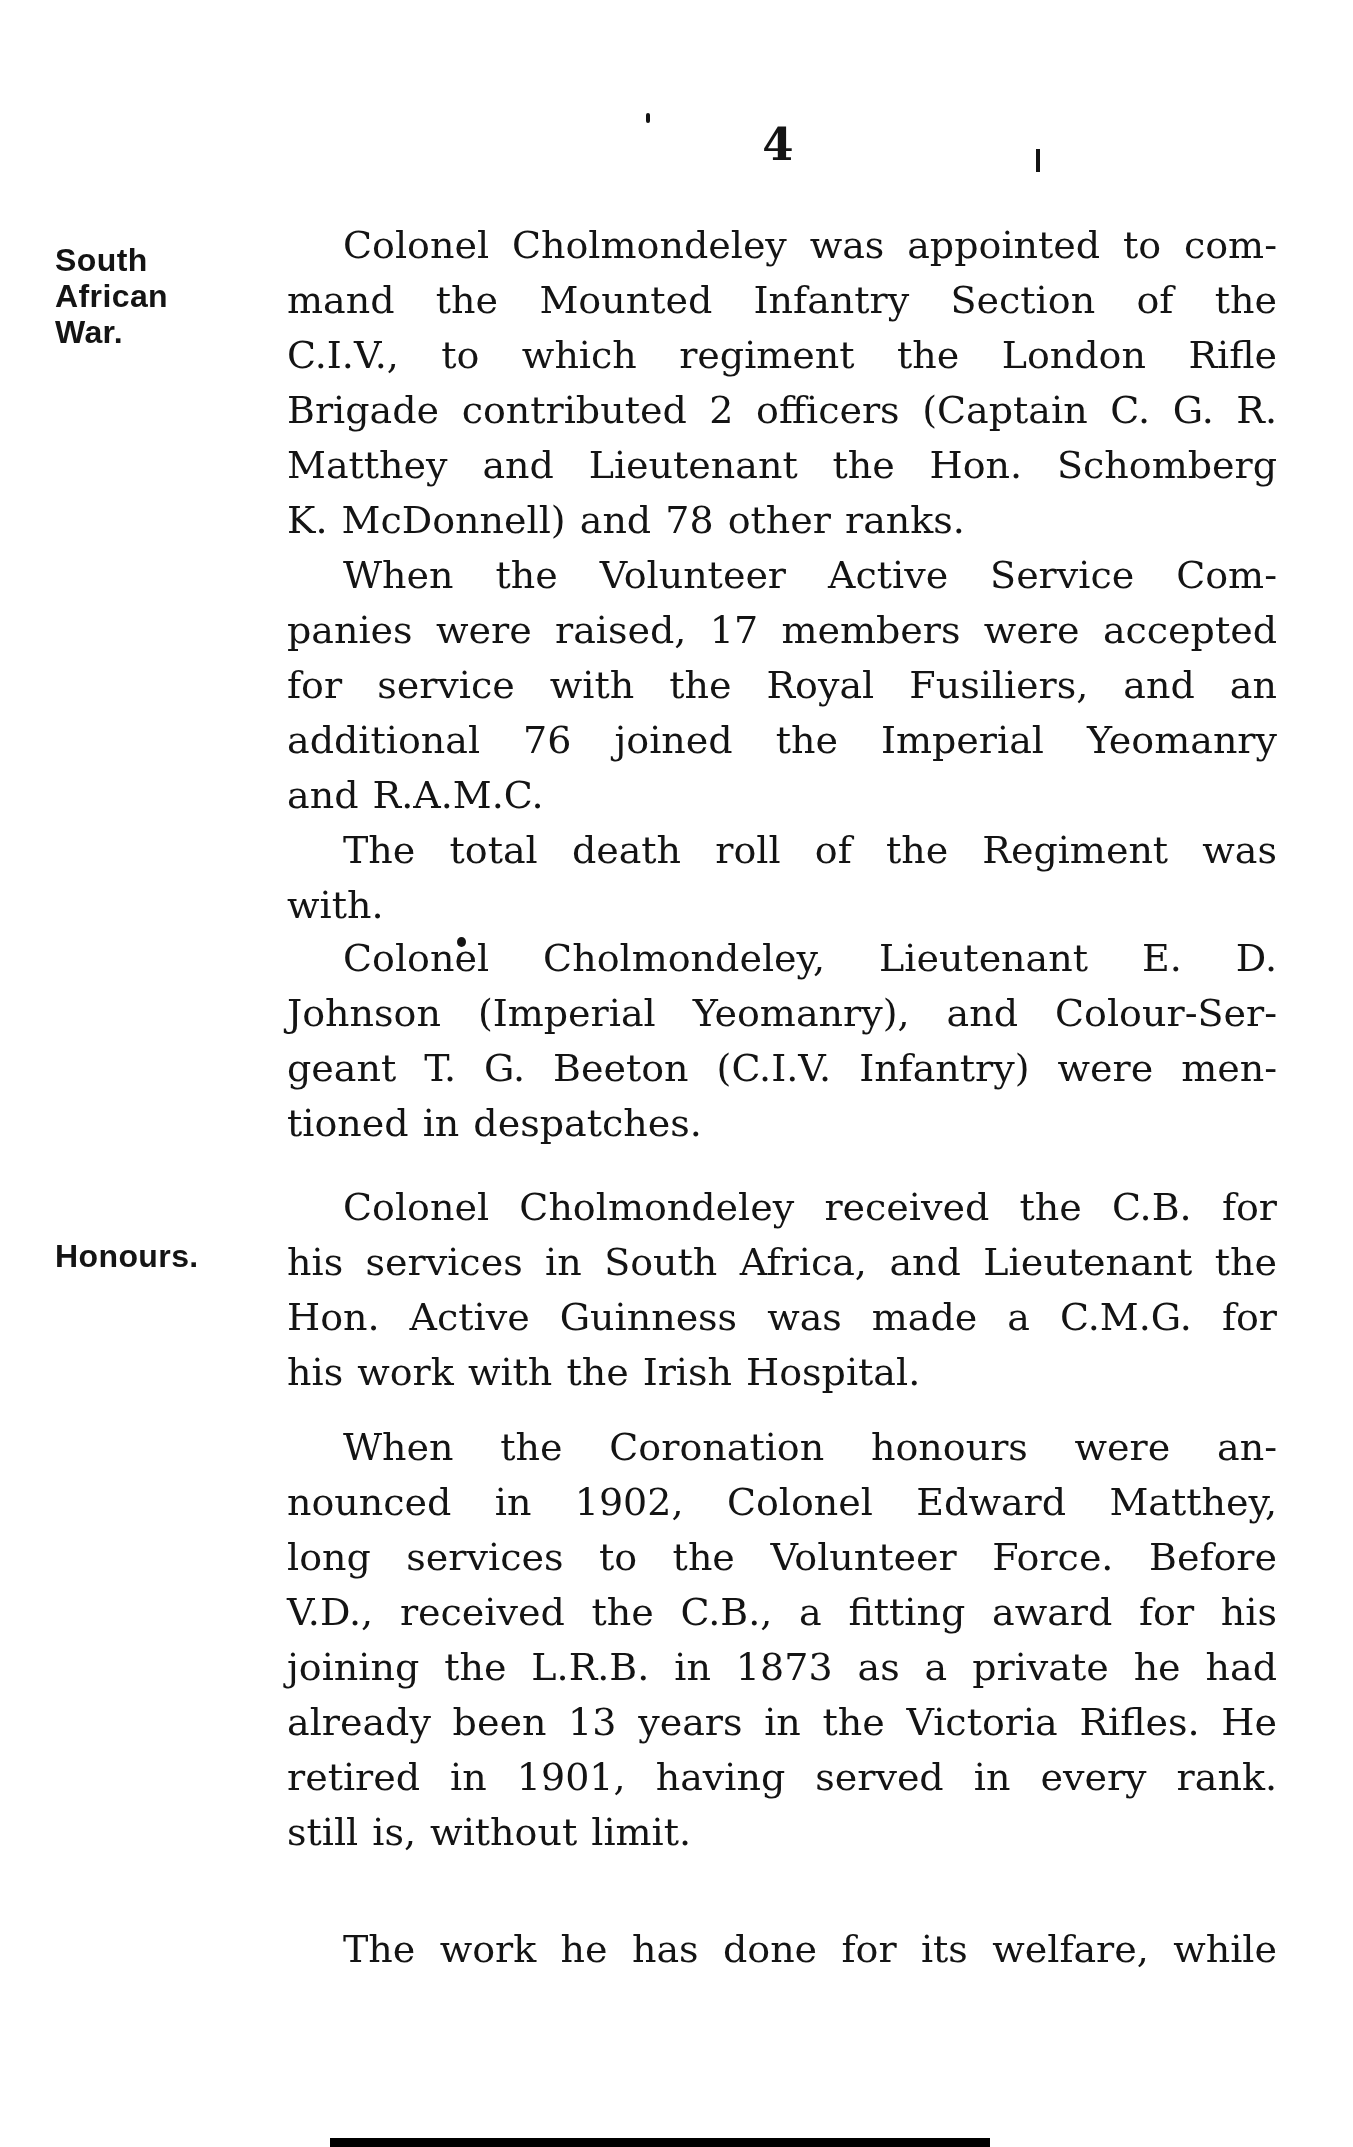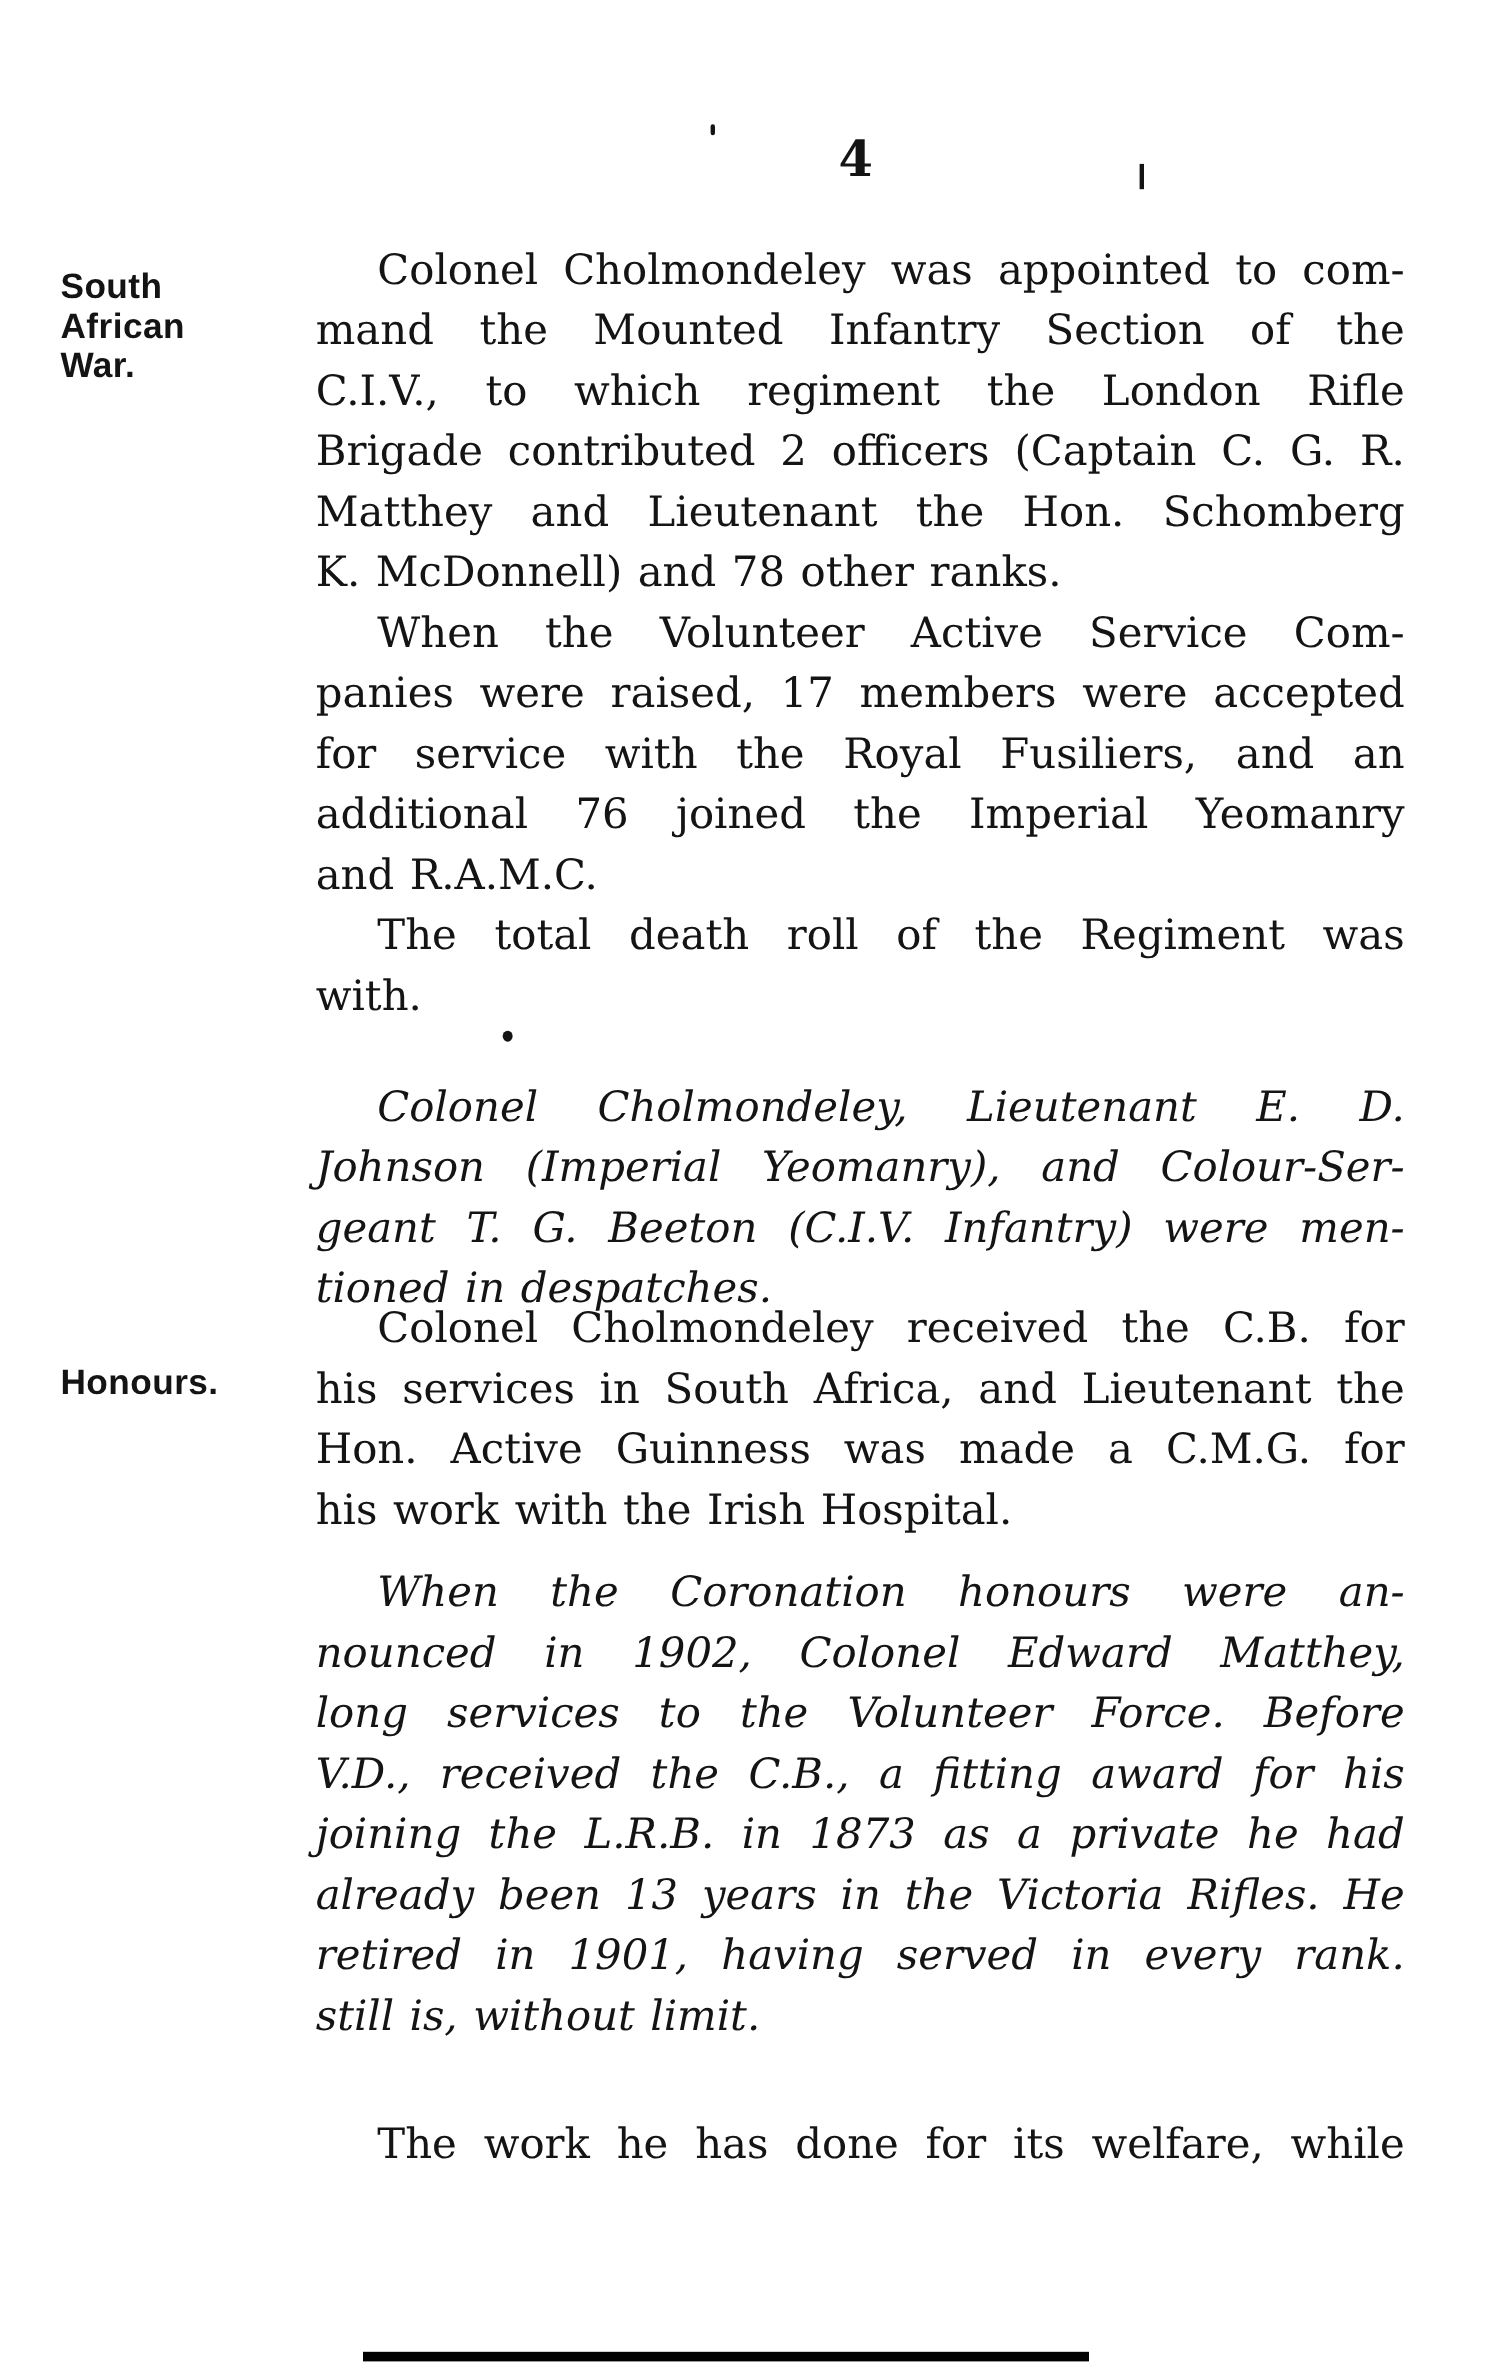--- a/index.html
+++ b/index.html
@@ -85,33 +85,33 @@
         <div class="line just first">When the Volunteer Active Service Com-</div>
         <div class="line just">panies were raised, 17 members were accepted</div>
         <div class="line just">for service with the Royal Fusiliers, and an</div>
         <div class="line just">additional 76 joined the Imperial Yeomanry</div>
         <div class="line">and R.A.M.C.</div>
       </div>
       <div class="paragraph" style="top: 823px;">
         <div class="line just first">The total death roll of the Regiment was</div>
         <div class="line">with.</div>
       </div>
-      <div class="paragraph" style="top: 979px; font-style: italic;">
+      <div class="paragraph" style="top: 931px;">
         <div class="line just first">Colonel Cholmondeley, Lieutenant E. D.</div>
         <div class="line just">Johnson (Imperial Yeomanry), and Colour-Ser-</div>
         <div class="line just">geant T. G. Beeton (C.I.V. Infantry) were men-</div>
         <div class="line">tioned in despatches.</div>
       </div>
       <div class="paragraph" style="top: 1180px;">
         <div class="line just first">Colonel Cholmondeley received the C.B. for</div>
         <div class="line just">his services in South Africa, and Lieutenant the</div>
         <div class="line just">Hon. Active Guinness was made a C.M.G. for</div>
         <div class="line">his work with the Irish Hospital.</div>
       </div>
-      <div class="paragraph" style="top: 1420px; font-style: italic;">
+      <div class="paragraph" style="top: 1420px;">
         <div class="line just first">When the Coronation honours were an-</div>
         <div class="line just">nounced in 1902, Colonel Edward Matthey,</div>
         <div class="line just">long services to the Volunteer Force.  Before</div>
         <div class="line just">V.D., received the C.B., a fitting award for his</div>
         <div class="line just">joining the L.R.B. in 1873 as a private he had</div>
         <div class="line just">already been 13 years in the Victoria Rifles.  He</div>
         <div class="line just">retired in 1901, having served in every rank.</div>
         <div class="line">still is, without limit.</div>
       </div>
       <div class="paragraph" style="top: 1922px;">

